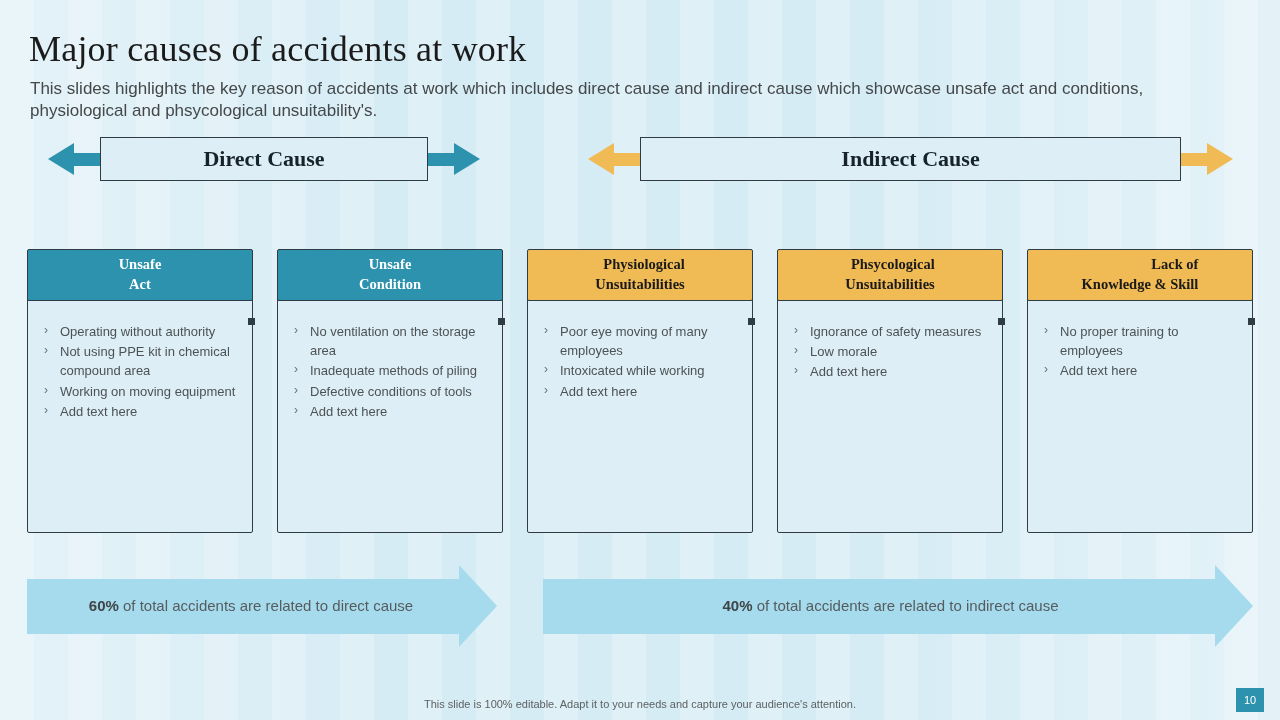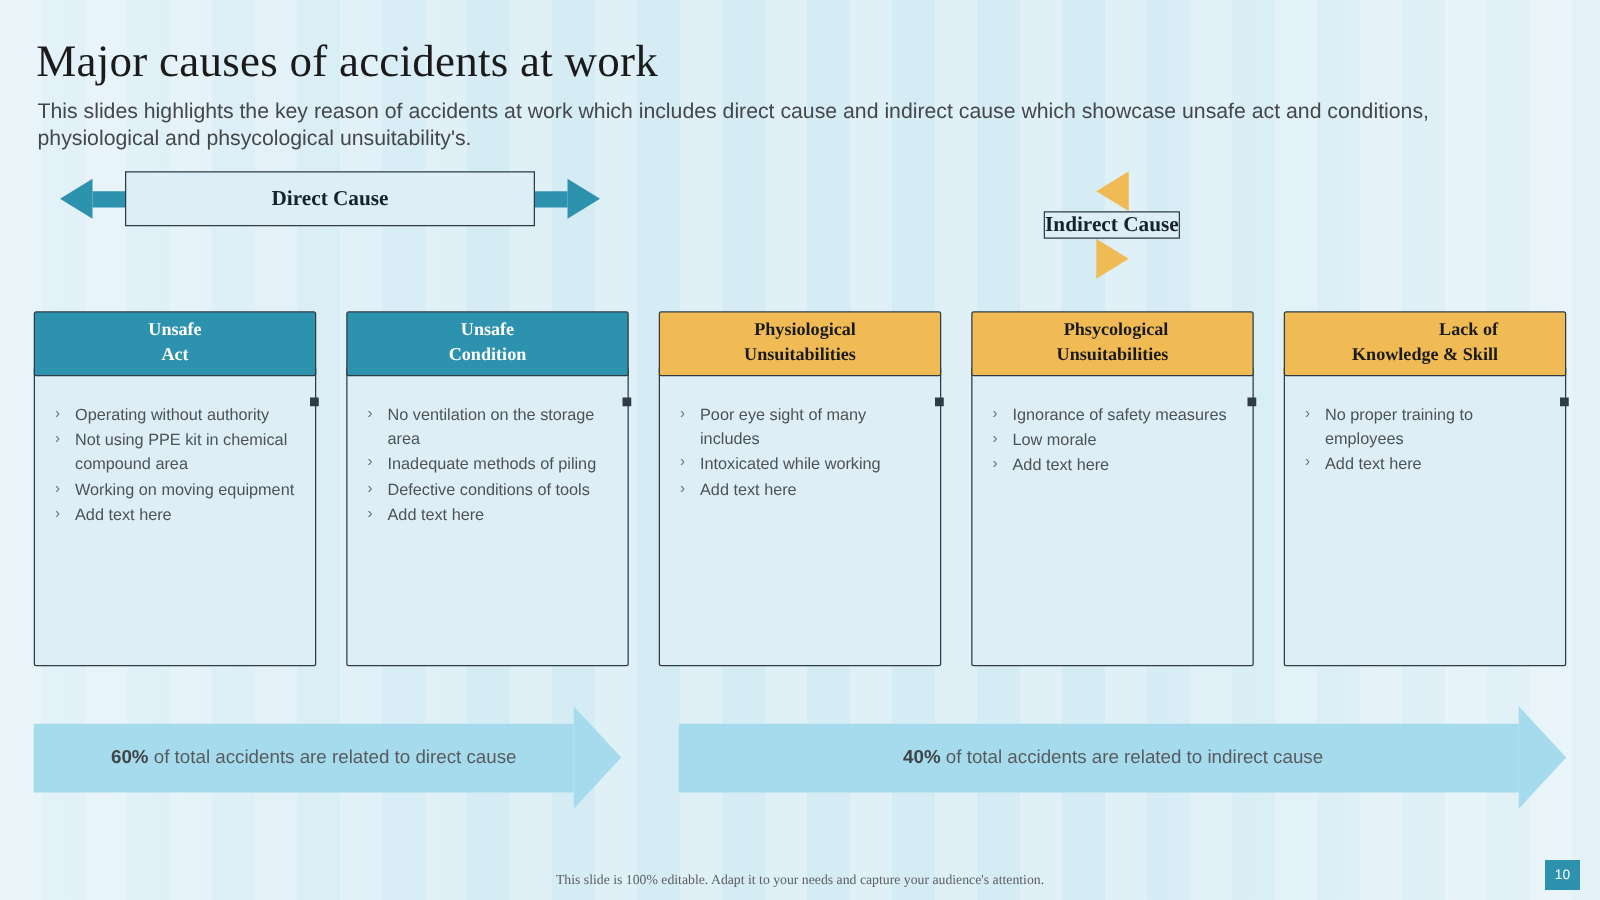--- a/index.html
+++ b/index.html
@@ -59,21 +59,21 @@
   .banner .label-box {
     flex: 1;
     height: 44px;
     border: 1px solid #2f3c44;
     background: #ddeef6;
     display: flex;
     align-items: center;
     justify-content: center;
     font-family: "Liberation Serif", serif;
     font-weight: bold;
-    font-size: 17px;
+    font-size: 22px;
     color: #17232b;
   }
 
   
   .col {
     position: absolute;
     top: 249px;
     width: 226px;
   }
   .col .head {
@@ -154,21 +154,20 @@
     border-left: 38px solid #a6dbee;
   }
 
   
   .footer-note {
     position: absolute;
     left: 0; right: 0; bottom: 10px;
     text-align: center;
     font-size: 11px;
     color: #5c6163;
-    font-family: Liberation Serif, serif;
   }
   .page-badge {
     position: absolute;
     right: 16px; bottom: 8px;
     width: 28px; height: 24px;
     background: #2d92ad;
     color: #fff;
     font-size: 11px;
     display: flex;
     align-items: center;
@@ -184,21 +183,21 @@
   <div class="subtitle">This slides highlights the key reason of accidents at work which includes direct cause and indirect cause which showcase unsafe act and conditions, physiological and phsycological unsuitability's.</div>
 
   <div class="banner" style="left:48px; top:137px; width:432px;">
     <div class="arrow-left" style="border-right:26px solid #2d92ad;"></div>
     <div class="bar" style="background:#2d92ad; width:26px;"></div>
     <div class="label-box">Direct Cause</div>
     <div class="bar" style="background:#2d92ad; width:26px;"></div>
     <div class="arrow-right" style="border-left:26px solid #2d92ad;"></div>
   </div>
 
-  <div class="banner" style="left:567px; top:137px; width:645px;flex-direction:column;">
+  <div class="banner" style="left:588px; top:137px; width:645px;">
     <div class="arrow-left" style="border-right:26px solid #f0bb55;"></div>
     <div class="bar" style="background:#f0bb55; width:26px;"></div>
     <div class="label-box">Indirect Cause</div>
     <div class="bar" style="background:#f0bb55; width:26px;"></div>
     <div class="arrow-right" style="border-left:26px solid #f0bb55;"></div>
   </div>
 
   <div class="col" style="left:27px;">
     <div class="head teal">
       <span><span>Unsafe</span><br>
@@ -232,21 +231,21 @@
   </div>
 
   <div class="col" style="left:527px;">
     <div class="head gold">
       <span><span>Physiological</span><br>
       <span>Unsuitabilities</span></span>
     </div>
     <div class="body">
       <div class="dot"></div>
       <ul class="bullets">
-        <li><span class="chev">›</span><span>Poor eye sight of many includes</span></li>
+        <li><span class="chev">›</span><span>Poor eye moving of many employees</span></li>
         <li><span class="chev">›</span><span>Intoxicated while working</span></li>
         <li><span class="chev">›</span><span>Add text here</span></li>
       </ul>
     </div>
   </div>
 
   <div class="col" style="left:777px;">
     <div class="head gold">
       <span><span>Phsycological</span><br>
       <span>Unsuitabilities</span></span>

